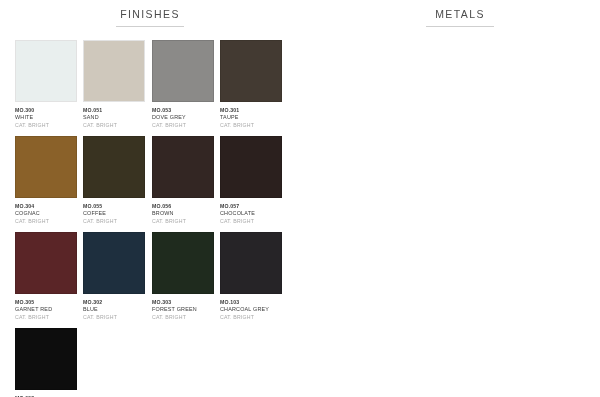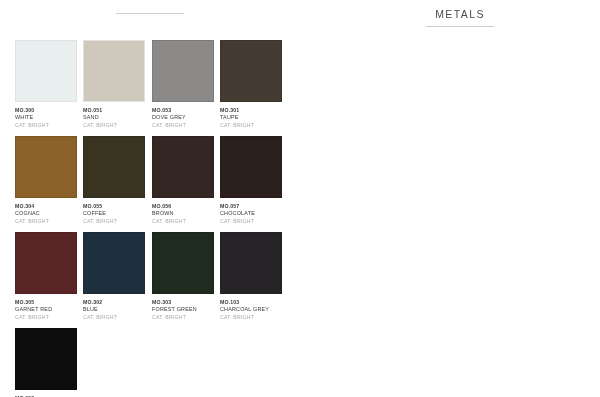--- a/index.html
+++ b/index.html
@@ -89,20 +89,21 @@
     white-space: nowrap;
   }
 </style>
 </head>
 <body>
 
 <div class="page">
 
   <div class="section" id="finishes-section">
     <div class="section-header">
+      <div class="section-title">FINISHES</div>
       <div class="section-rule"></div>
     </div>
     <div class="grid" id="finishes-grid">
         <div class="row" style="height: 96px;">
           <div class="swatch-cell" style="left: 0px;">
             <div class="swatch light-edge" style="background: rgb(233, 239, 238);"></div>
             <div class="labels">
               <div class="lbl-code">MO.300</div>
               <div class="lbl-name">WHITE</div>
               <div class="lbl-cat">CAT. BRIGHT</div>

